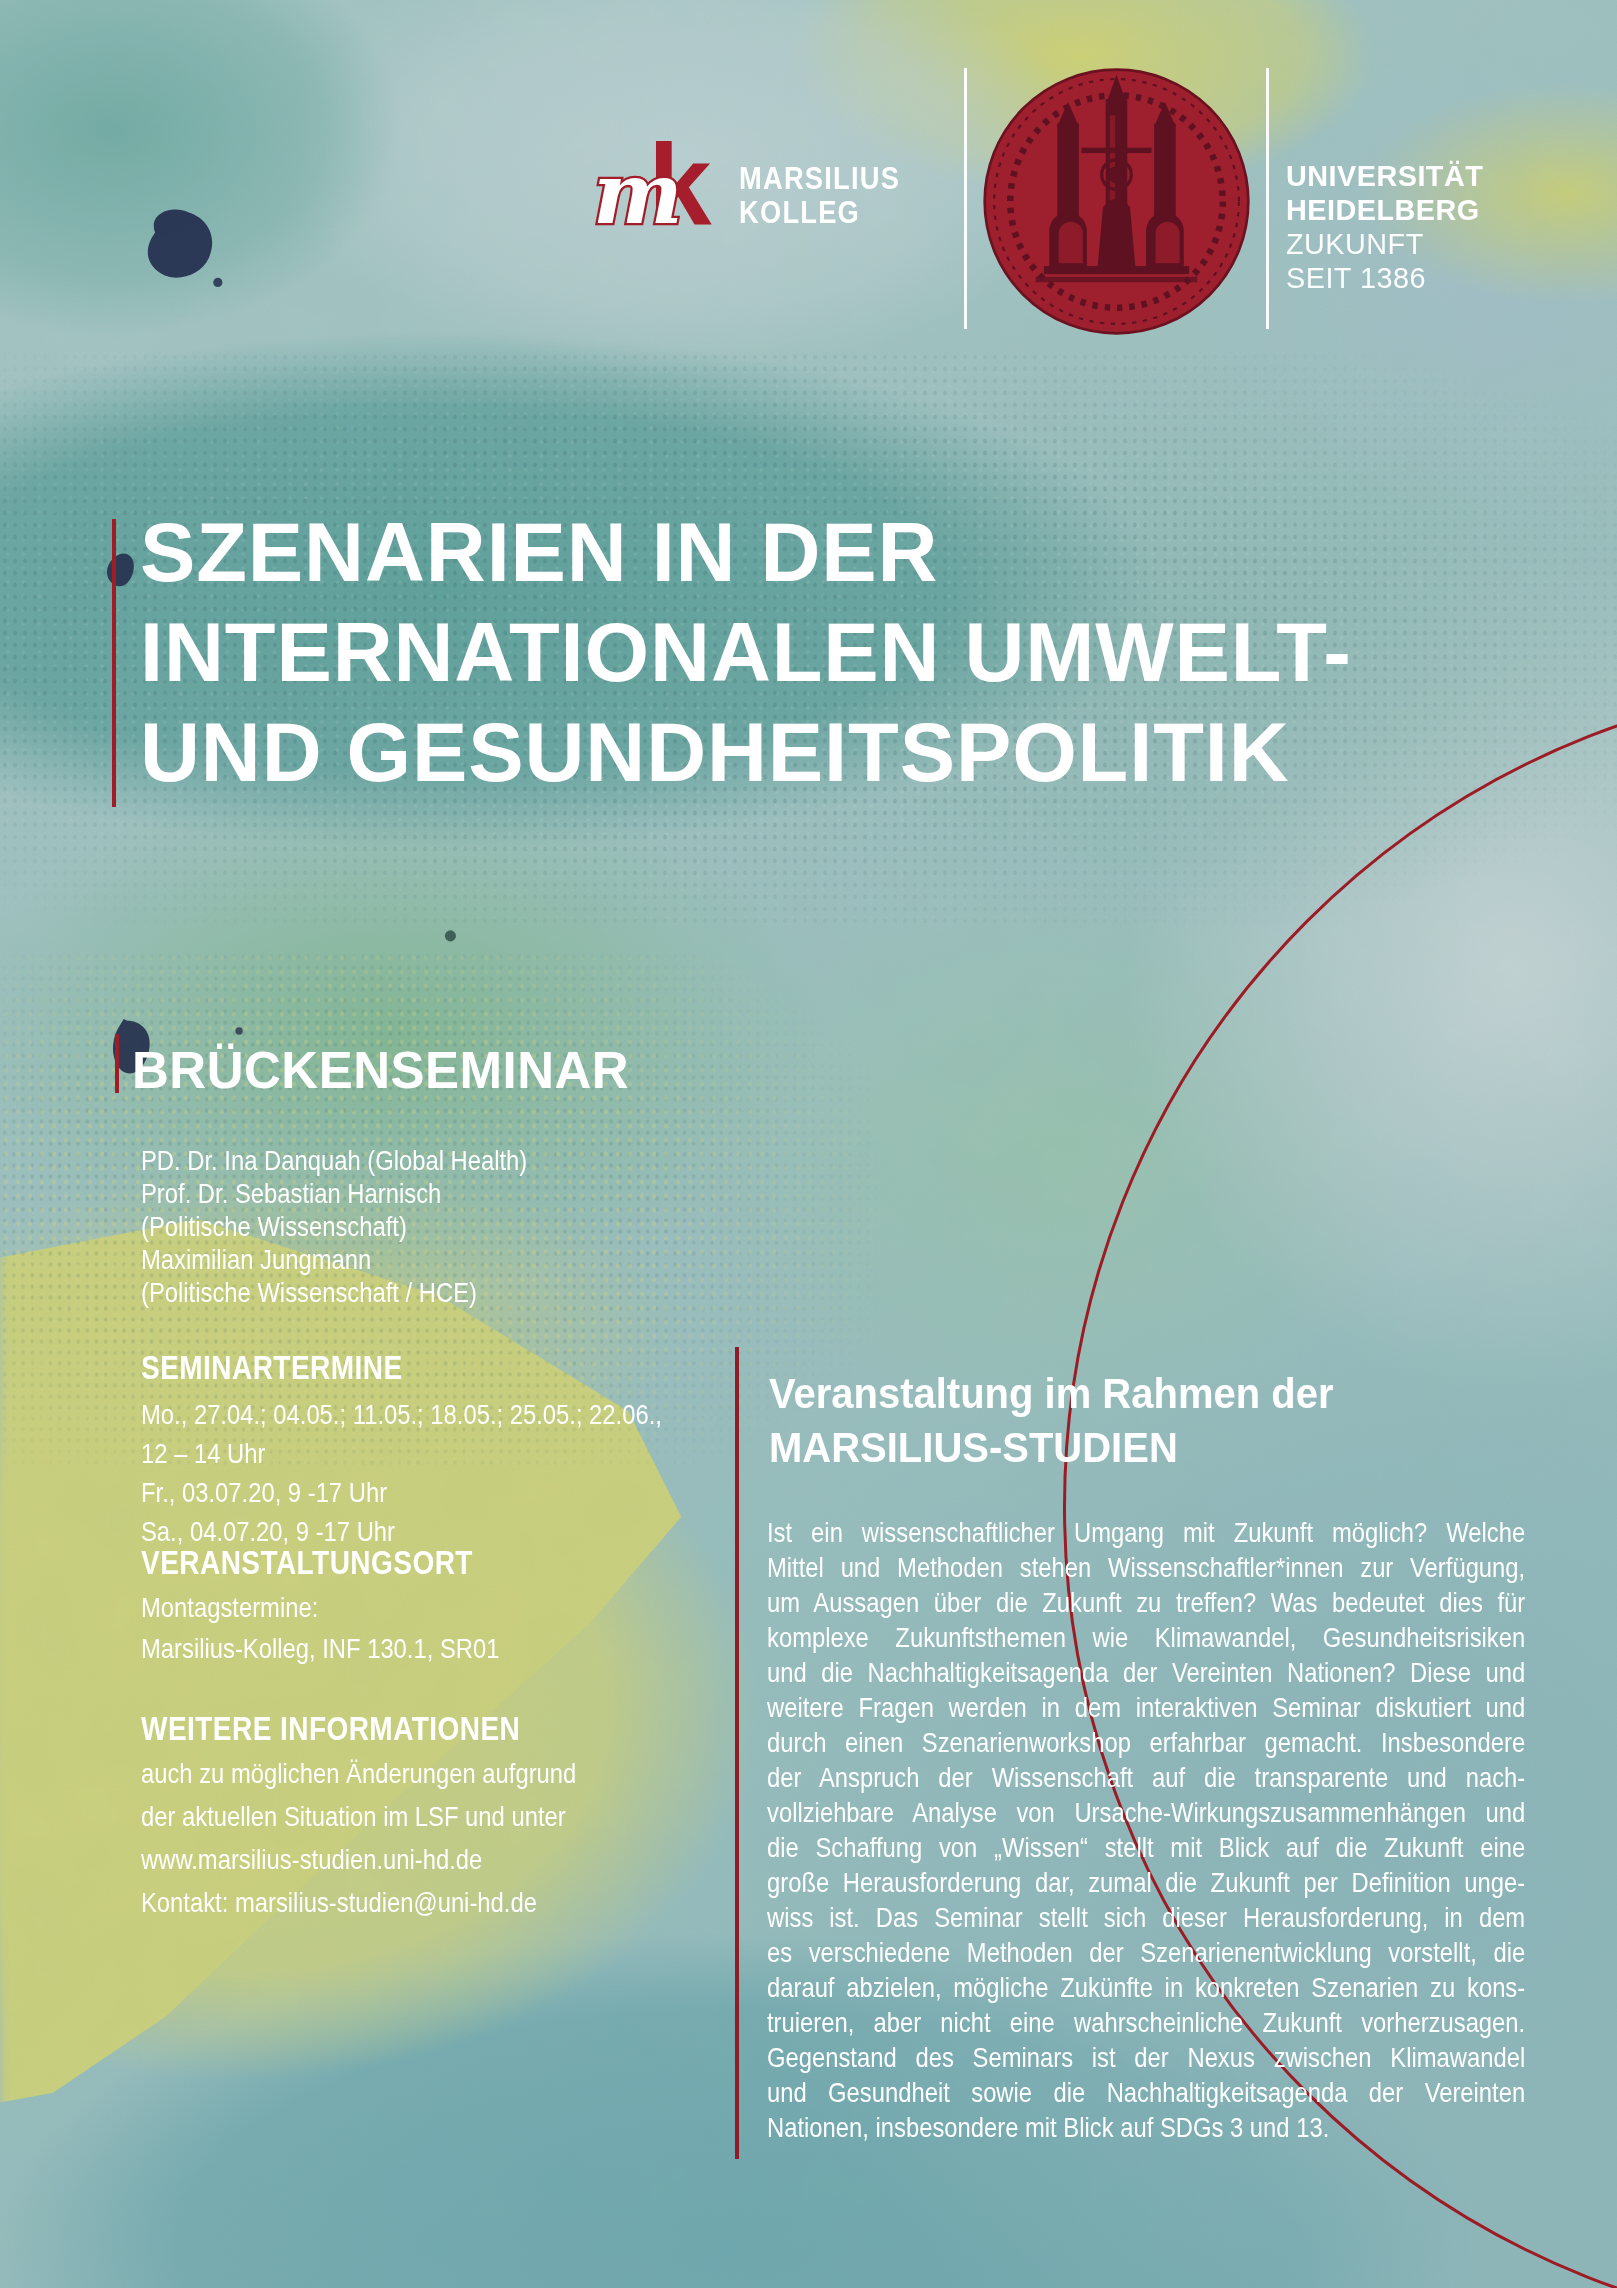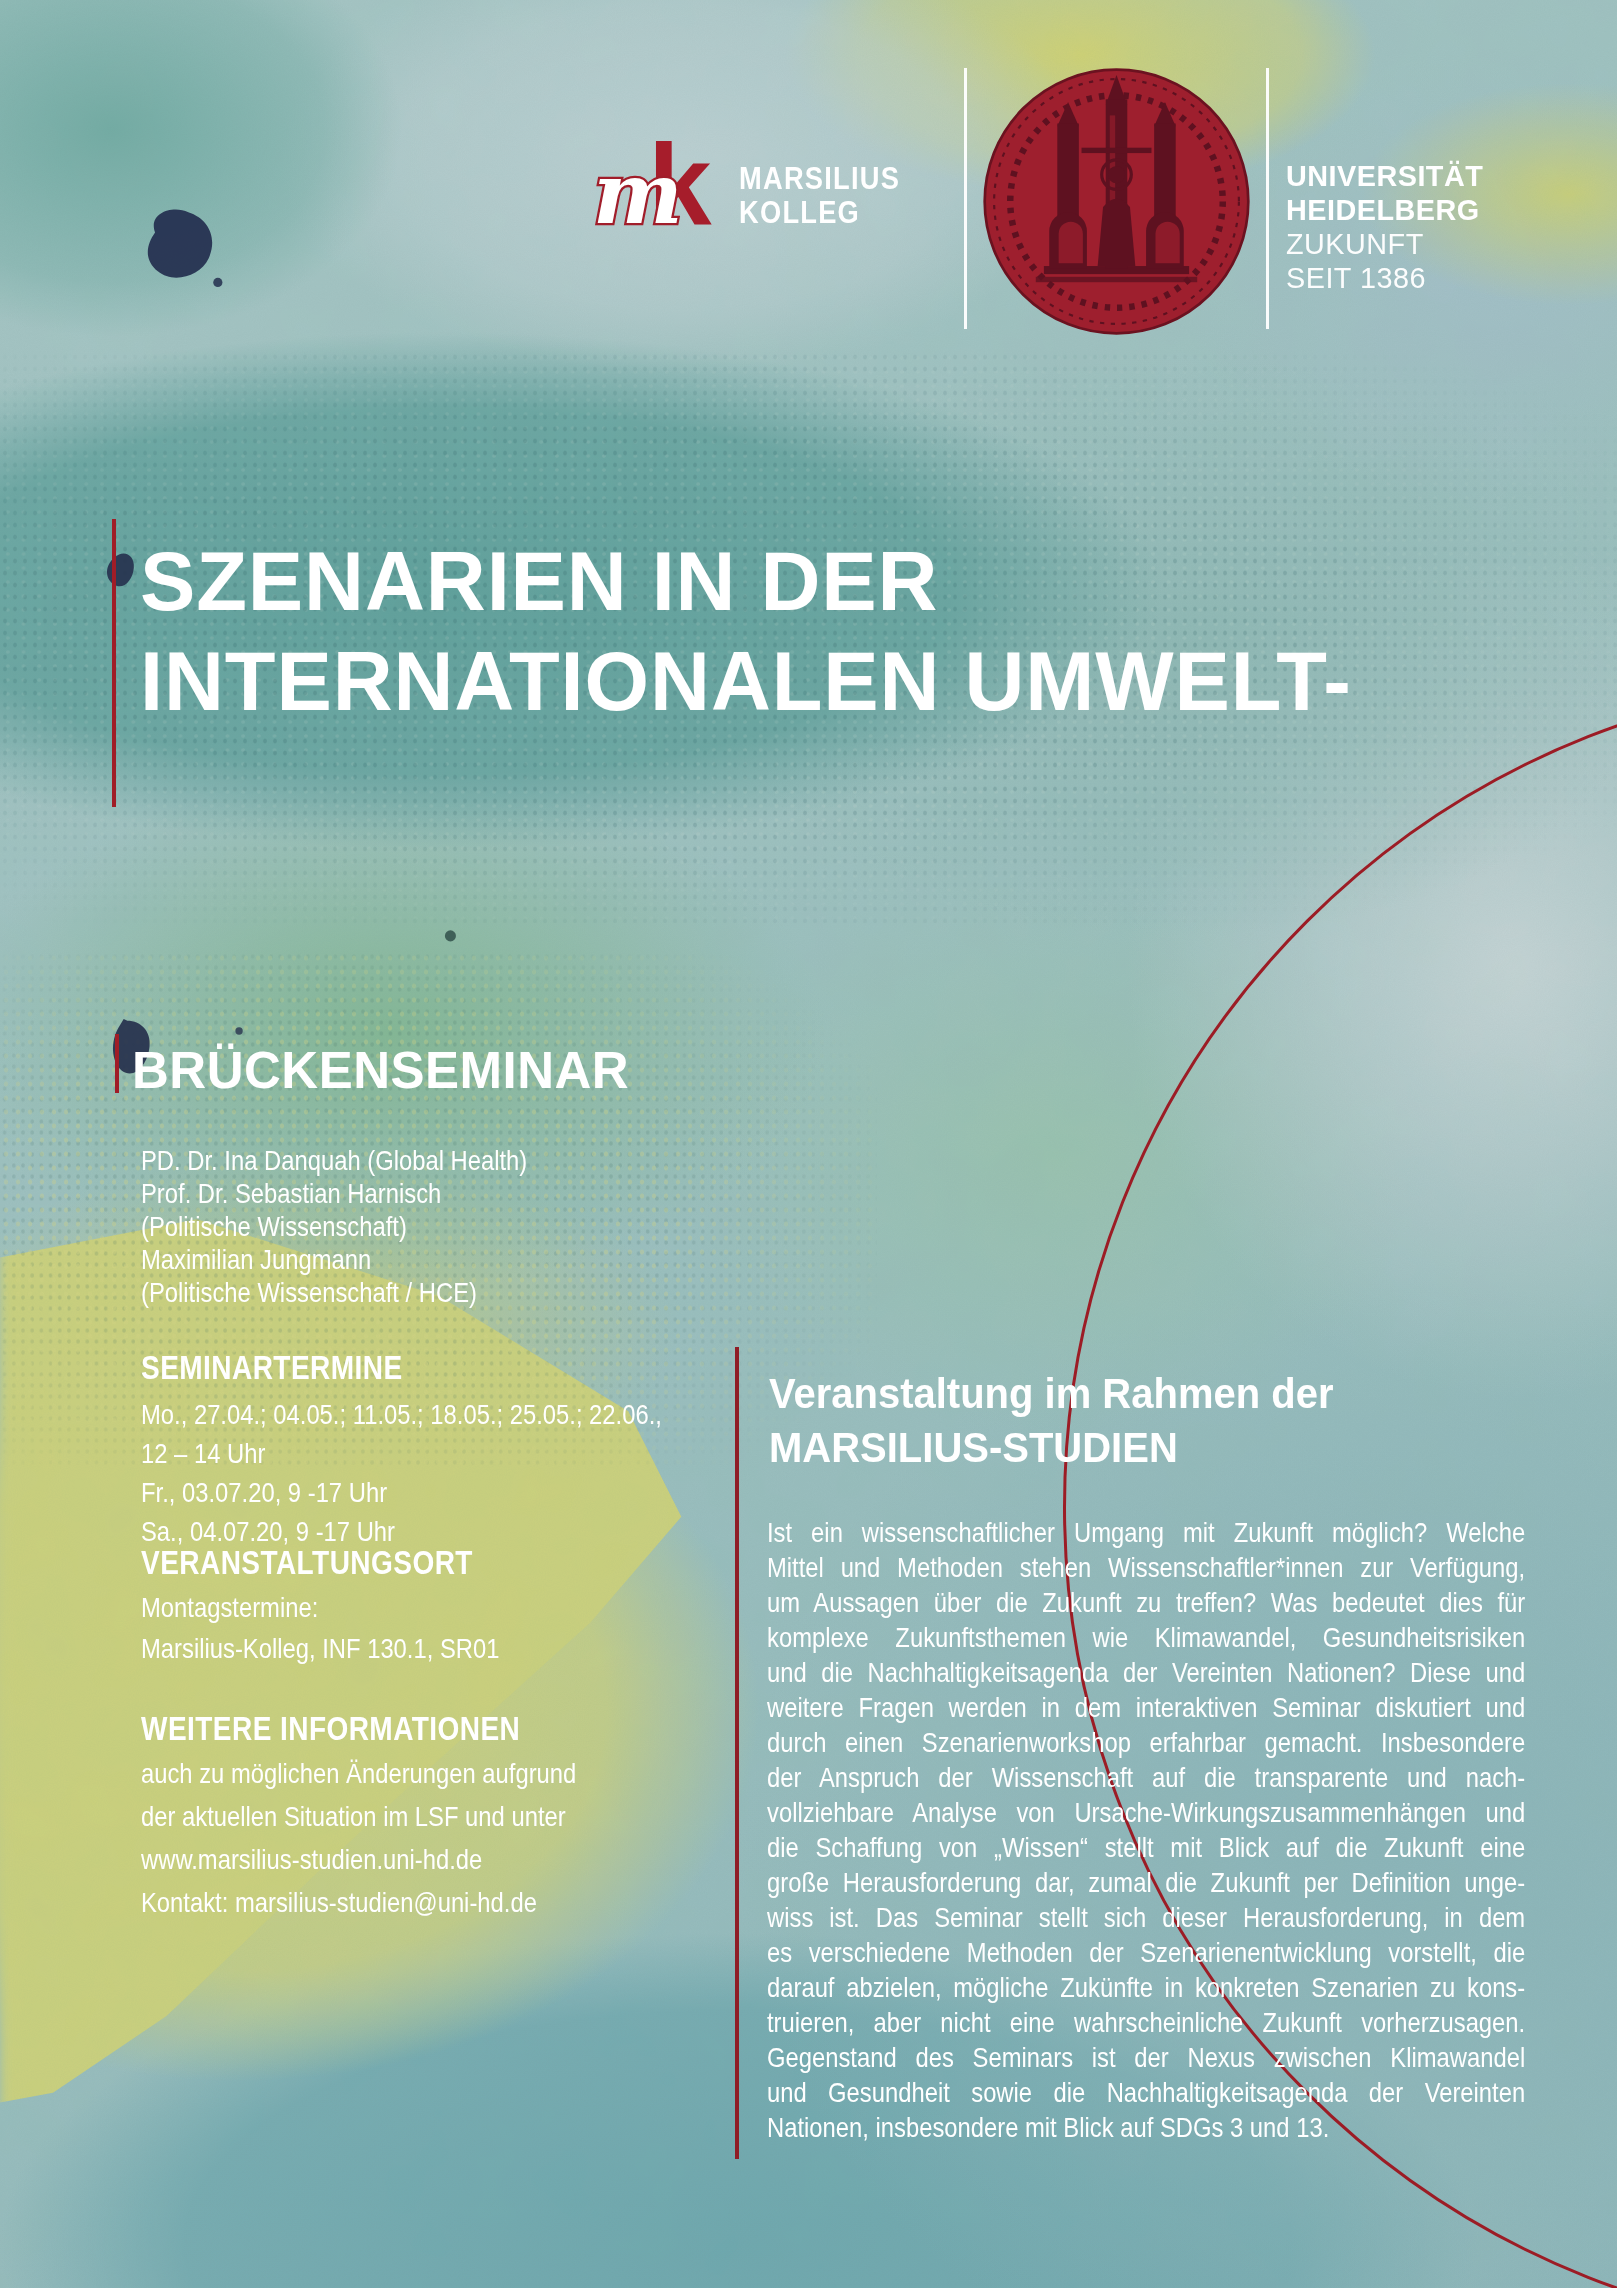--- a/index.html
+++ b/index.html
@@ -72,21 +72,21 @@
   .mk-logo .kk{font-family:"Liberation Sans",sans-serif;}
   .brand{position:absolute;left:739px;top:162px;color:#fff;font-weight:bold;
          font-size:31px;line-height:34px;letter-spacing:1.4px;
          transform:scaleX(.88);transform-origin:0 0;white-space:nowrap;}
   .seal{position:absolute;left:982px;top:67px;width:269px;height:269px;}
   .uni{position:absolute;left:1286px;top:159px;color:#fff;font-size:30px;line-height:34px;
        transform:scaleX(.96);transform-origin:0 0;white-space:nowrap;}
   .uni .b{font-weight:bold;letter-spacing:0.5px;}
   .uni .l{font-weight:normal;letter-spacing:0.5px;opacity:.97;}
   
-  .title{position:absolute;left:140px;top:532px;color:#fff;font-weight:bold;
+  .title{position:absolute;left:140px;top:503px;color:#fff;font-weight:bold;
          font-size:83px;line-height:100px;letter-spacing:0.9px;white-space:nowrap;}
   
   .subtitle{position:absolute;left:132px;top:1040px;color:#fff;font-weight:bold;
             font-size:51px;line-height:61px;letter-spacing:0.5px;white-space:nowrap;}
   
   .cx{transform:scaleX(.85);transform-origin:0 0;}
   .lecturers{position:absolute;left:141px;top:1144px;color:#fff;font-size:28px;line-height:33px;
              width:591px;white-space:nowrap;}
   .sec-head{position:absolute;color:#fff;font-weight:bold;font-size:33px;line-height:40px;
             letter-spacing:0.5px;white-space:nowrap;}
@@ -183,20 +183,21 @@
     <div class="b">UNIVERSITÄT</div>
     <div class="b">HEIDELBERG</div>
     <div class="l">ZUKUNFT</div>
     <div class="l">SEIT 1386</div>
   </div>
 
   <div class="vrule rule-title"></div>
   <h1 class="title" style="margin:0;font-size:83px;">
     <div>SZENARIEN IN DER</div>
     <div>INTERNATIONALEN UMWELT-</div>
+    <div>UND GESUNDHEITSPOLITIK</div>
   </h1>
 
   <div class="vrule rule-sub"></div>
   <div class="subtitle">BRÜCKENSEMINAR</div>
 
   <div class="lecturers cx">
     <div>PD. Dr. Ina Danquah (Global Health)</div>
     <div>Prof. Dr. Sebastian Harnisch</div>
     <div>(Politische Wissenschaft)</div>
     <div>Maximilian Jungmann</div>

